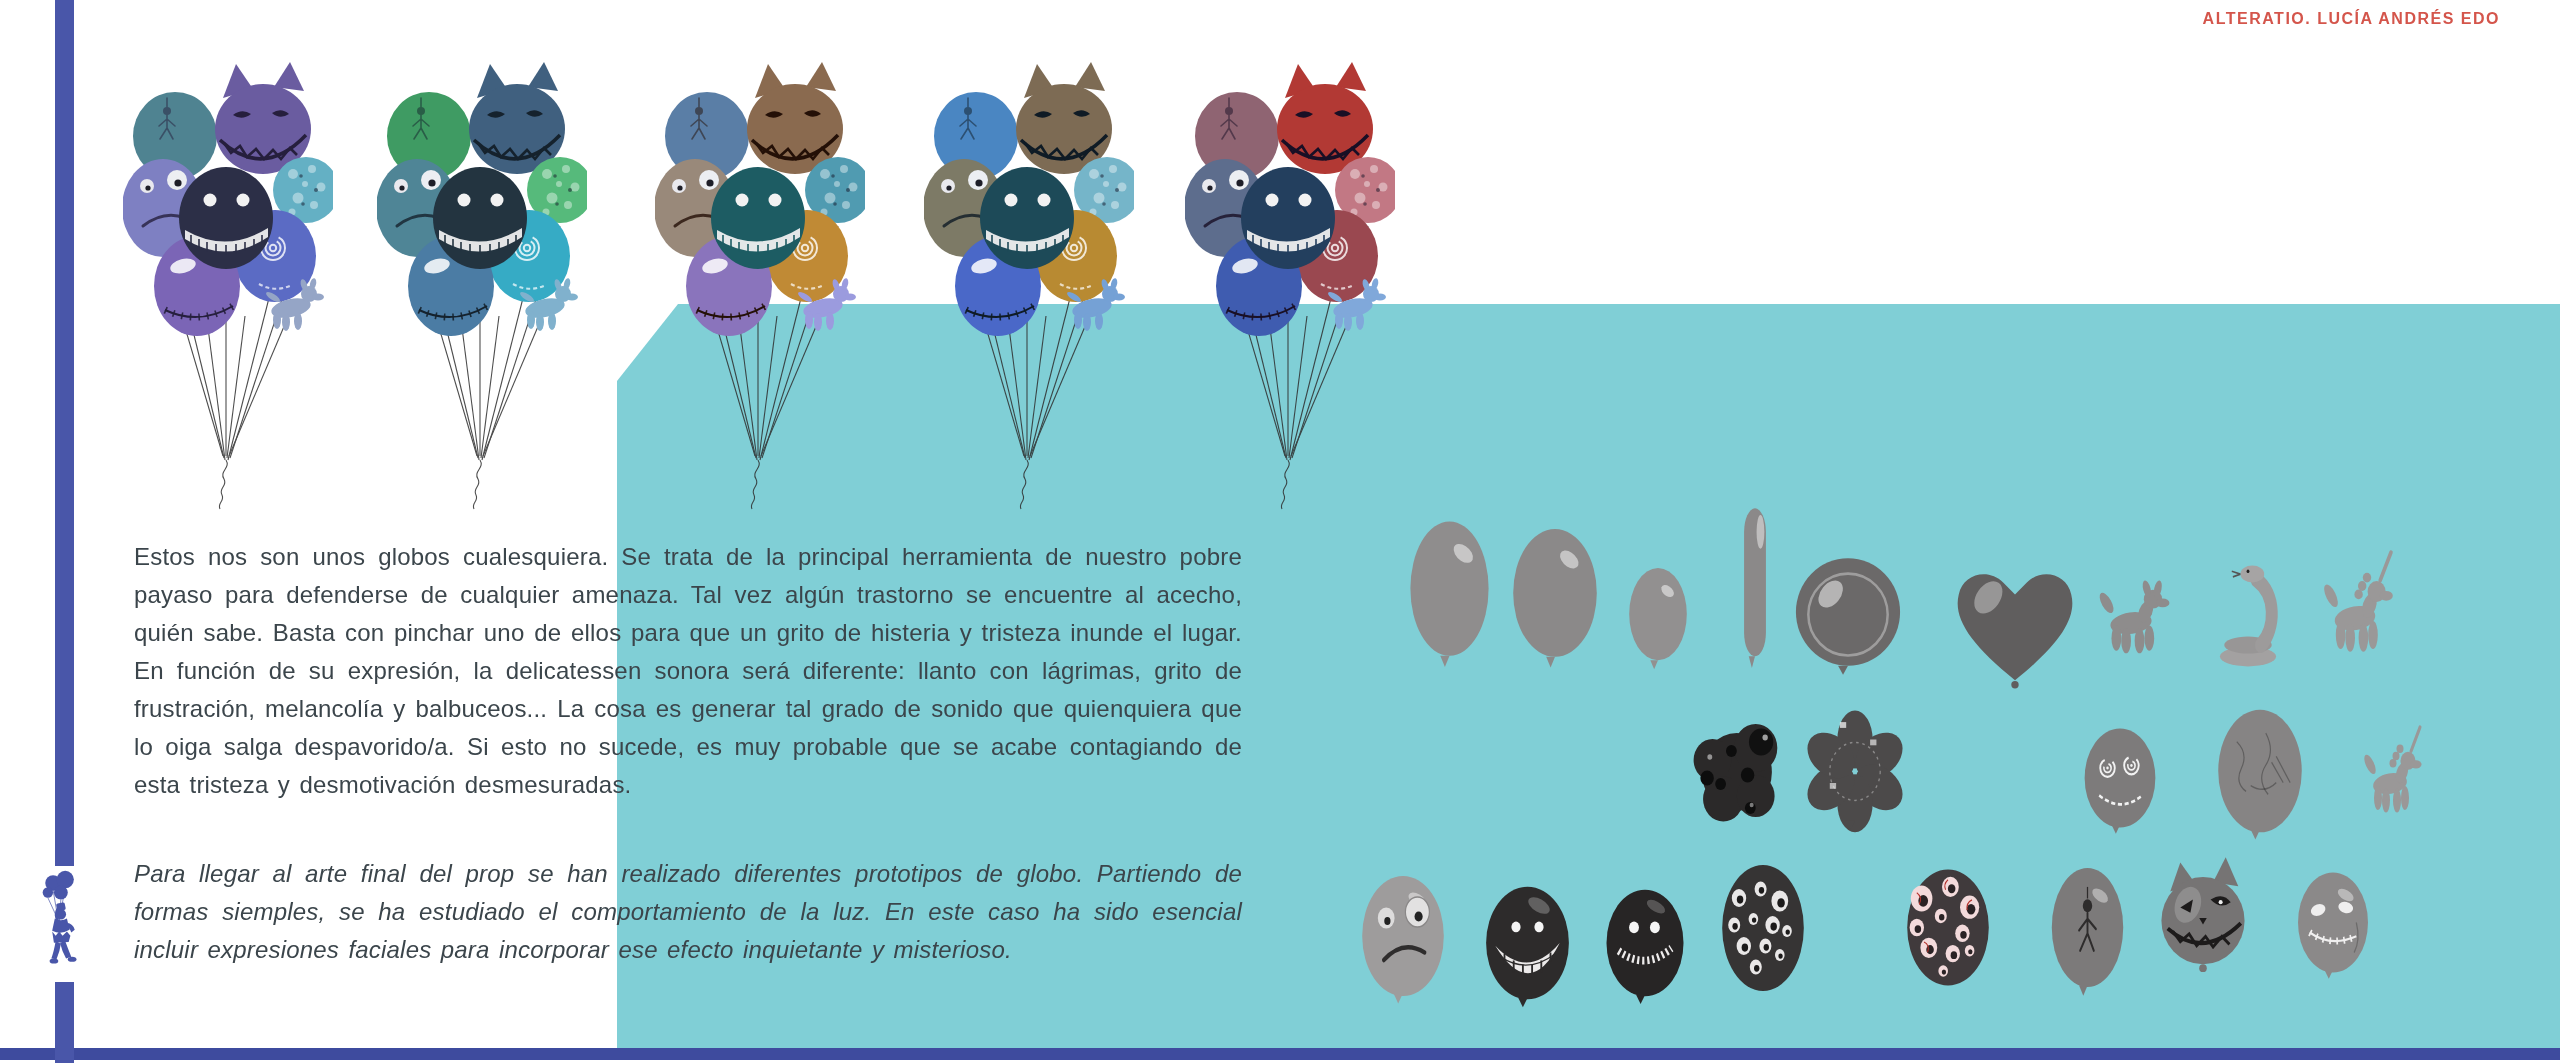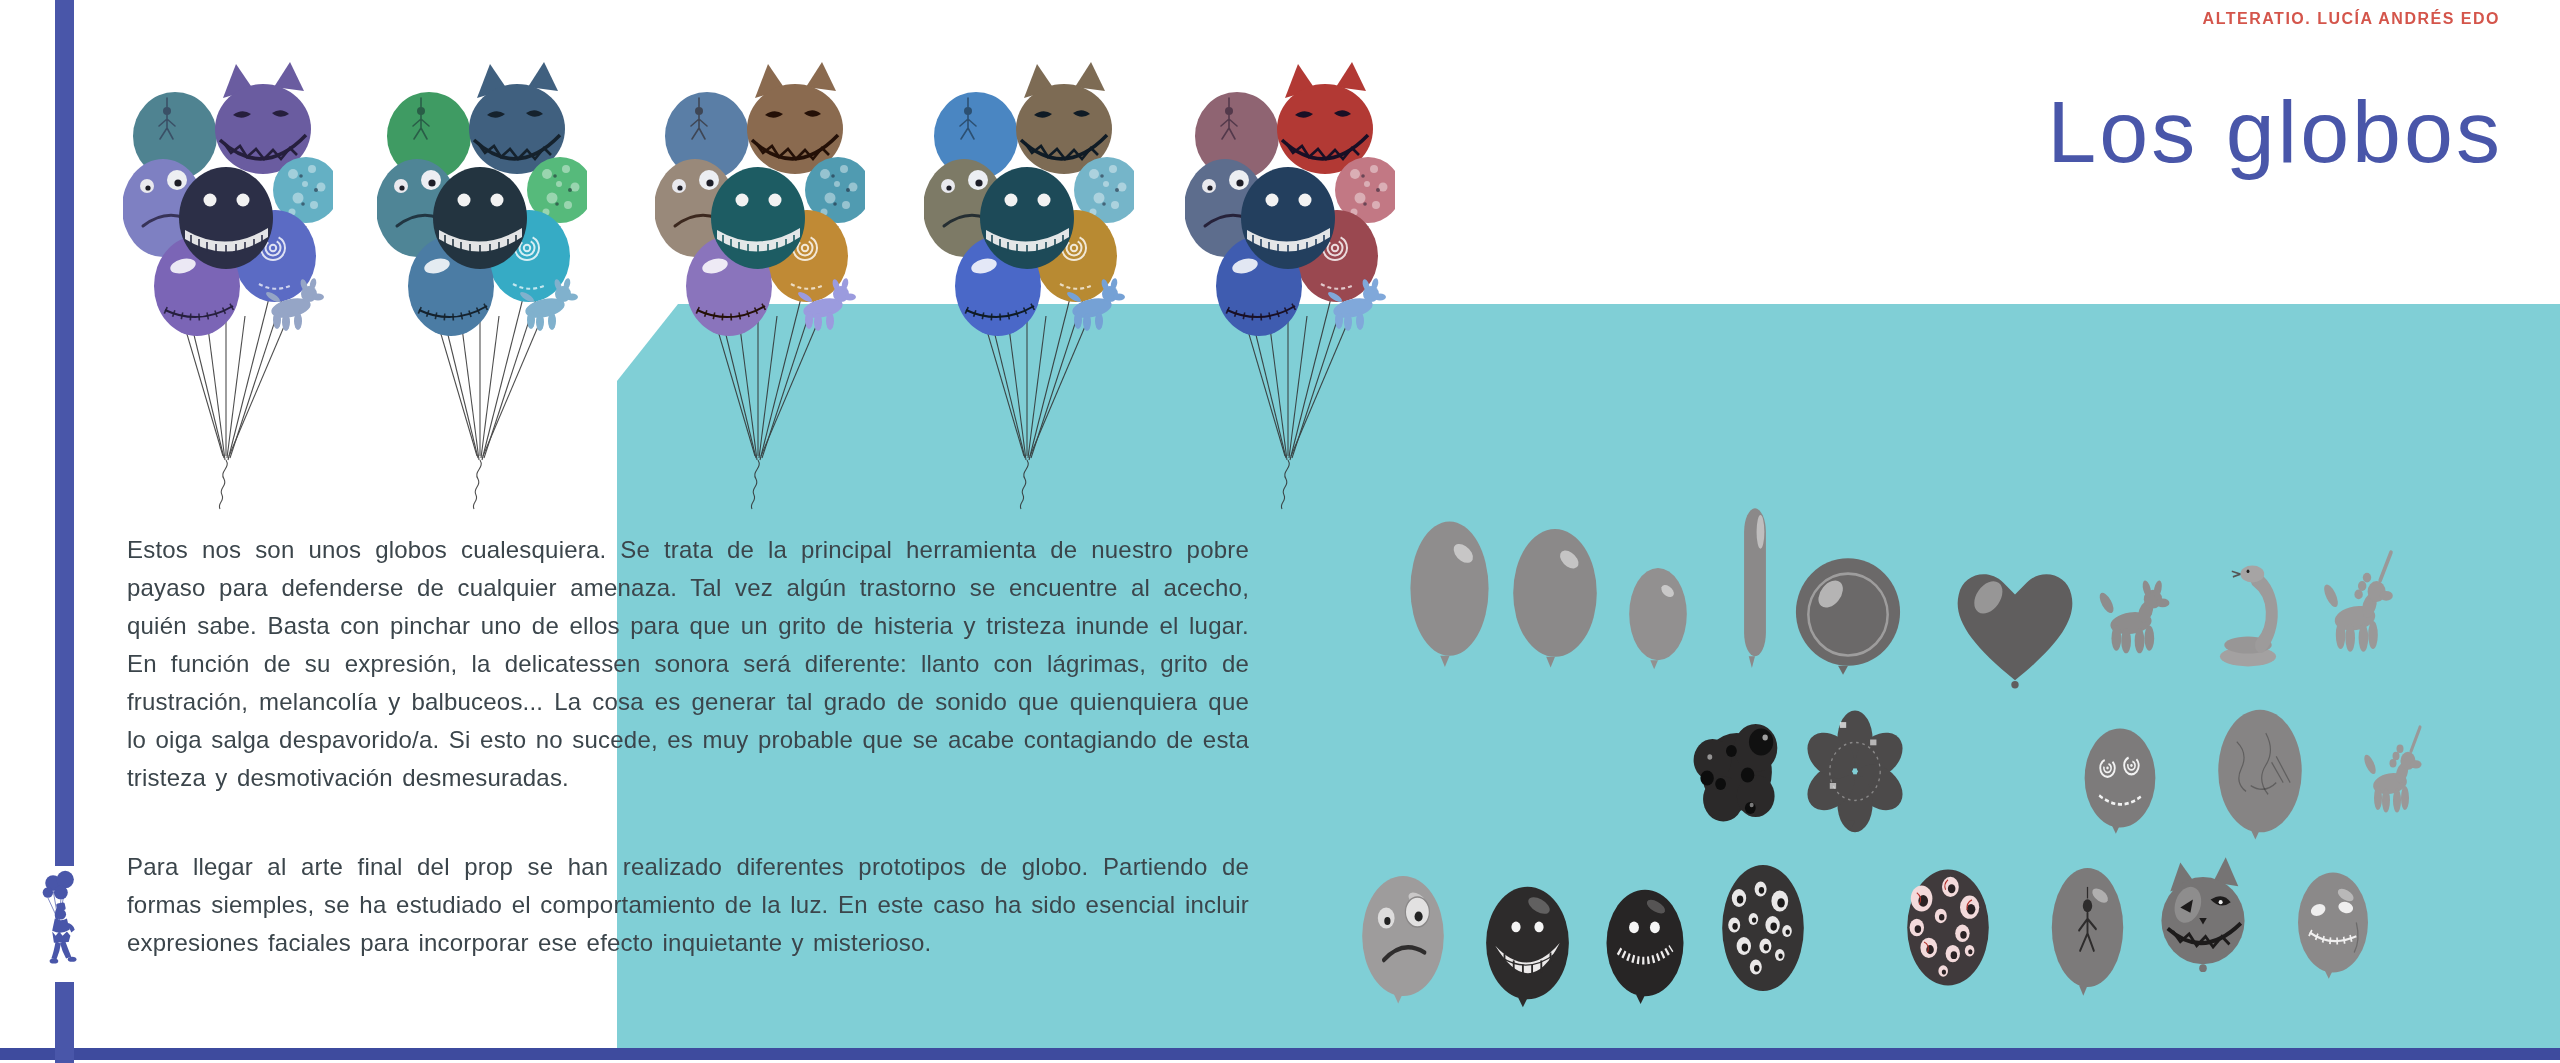--- a/index.html
+++ b/index.html
@@ -5,22 +5,22 @@
   html,body{margin:0;padding:0;background:#ffffff;}
   .page{position:relative;width:2560px;height:1063px;background:#ffffff;overflow:hidden;
         font-family:"Liberation Sans",sans-serif;padding-left:40px;}
   .teal-block{position:absolute;left:0;top:0;width:2560px;height:1063px;background:var(--teal,#80cfd6);
         clip-path:polygon(678px 304px,2560px 304px,2560px 1048px,617px 1048px,617px 381px);z-index:1;}
   #protos{position:absolute;left:0;top:0;width:100%;height:100%;z-index:2;}
   #bunches{position:absolute;left:0;top:0;width:100%;height:100%;z-index:3;}
   .bunch,.proto{position:absolute;}
   .bodytext{position:absolute;left:118px;top:522px;width:1140px;z-index:7;color:var(--body_text,#3b454b);
         font-size:24px;line-height:38px;text-align:justify;word-spacing:2.5px;letter-spacing:0.2px;}
-  .bodytext p{margin:9px;}
-  .bodytext p + p{margin-top:51px;}
+  .bodytext p{margin:16px;}
+  .bodytext p + p{margin-top:51px;font-style:italic;}
   .title{position:absolute;top:84px;right:97px;margin:0;text-align:right;font-size:88px;line-height:96px;
         font-weight:400;letter-spacing:3px;color:var(--accent_blue,#4956a9);z-index:7;}
   .header-credit{position:absolute;top:10px;right:100px;font-size:16px;font-weight:bold;
         letter-spacing:1.5px;color:var(--accent_red,#d4554b);z-index:7;}
   .page-number{position:absolute;top:1023px;right:16px;font-size:15px;font-weight:bold;letter-spacing:1px;
         color:var(--page_number_red,#d6473e);z-index:7;}
   .left-bar{position:absolute;left:55px;width:19px;background:var(--accent_blue,#4956a9);z-index:6;}
   .left-bar.top{top:0;height:866px;}
   .left-bar.bot{top:982px;height:81px;}
   .bottom-bar{position:absolute;left:0;top:1048px;width:2560px;height:12px;background:var(--bar_blue,#3e4b9e);z-index:5;}
@@ -52,21 +52,21 @@
       <path d="M36,82 q4,11 7,18 l-6,2 q-5,-9 -7,-18 z"></path>
       <ellipse cx="23" cy="105" rx="5" ry="3"></ellipse>
         <ellipse cx="44" cy="103" rx="5" ry="3"></ellipse>
     </g>
   </svg>
 
   <div class="bottom-bar"></div>
 
   <div class="header-credit">ALTERATIO. LUCÍA ANDRÉS EDO</div>
 
-  <h1 class="title"><span>Los globos</span><br></h1>
+  <h1 class="title"><br></h1>
 
   <div class="bodytext">
     <p>Estos nos son unos globos cualesquiera. Se trata de la principal herramienta de nuestro pobre payaso para defenderse de cualquier amenaza. Tal vez algún trastorno se encuentre al acecho, quién sabe. Basta con pinchar uno de ellos para que un grito de histeria y tristeza inunde el lugar. En función de su expresión, la delicatessen sonora será diferente: llanto con lágrimas, grito de frustración, melancolía y balbuceos... La cosa es generar tal grado de sonido que quienquiera que lo oiga salga despavorido/a. Si esto no sucede, es muy probable que se acabe contagiando de esta tristeza y desmotivación desmesuradas.</p>
     <p>Para llegar al arte final del prop se han realizado diferentes prototipos de globo. Partiendo de formas siemples, se ha estudiado el comportamiento de la luz. En este caso ha sido esencial incluir expresiones faciales para incorporar ese efecto inquietante y misterioso.</p>
   </div>
 
   <div id="bunches">
       <div class="bunch" style="left: 123px; top: 58px; width: 210px; height: 470px;"><svg viewBox="0 0 210 470" width="210" height="470">
           <g stroke="#2e2e2e" stroke-width="1.1" fill="none" opacity="0.85">
             <line x1="40" y1="195" x2="100" y2="398"></line>

